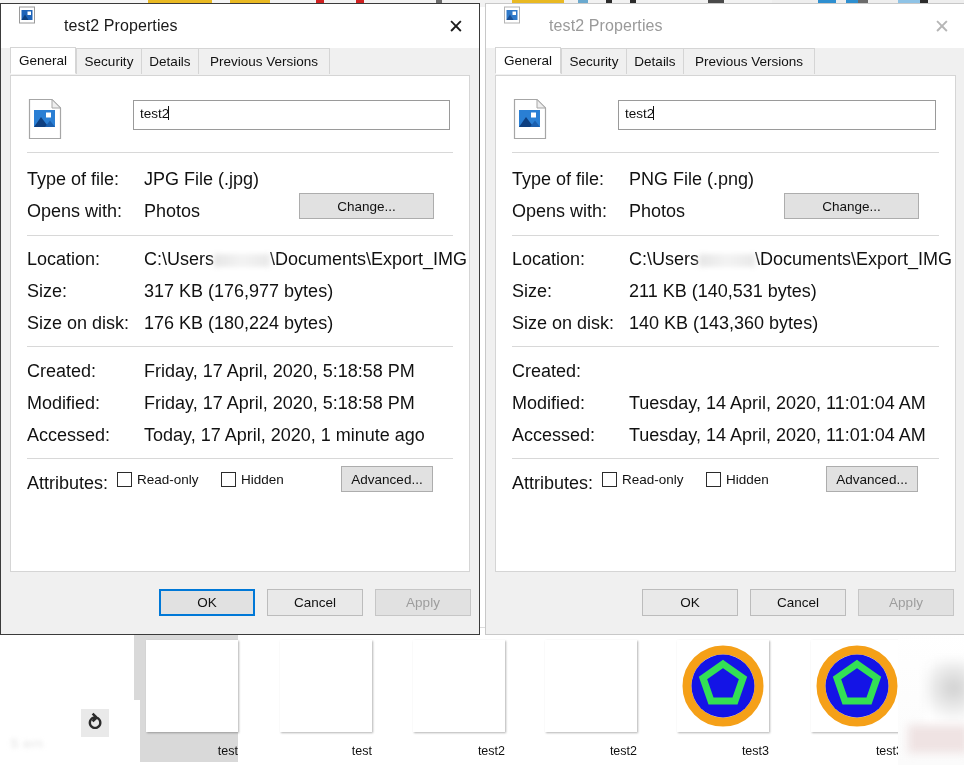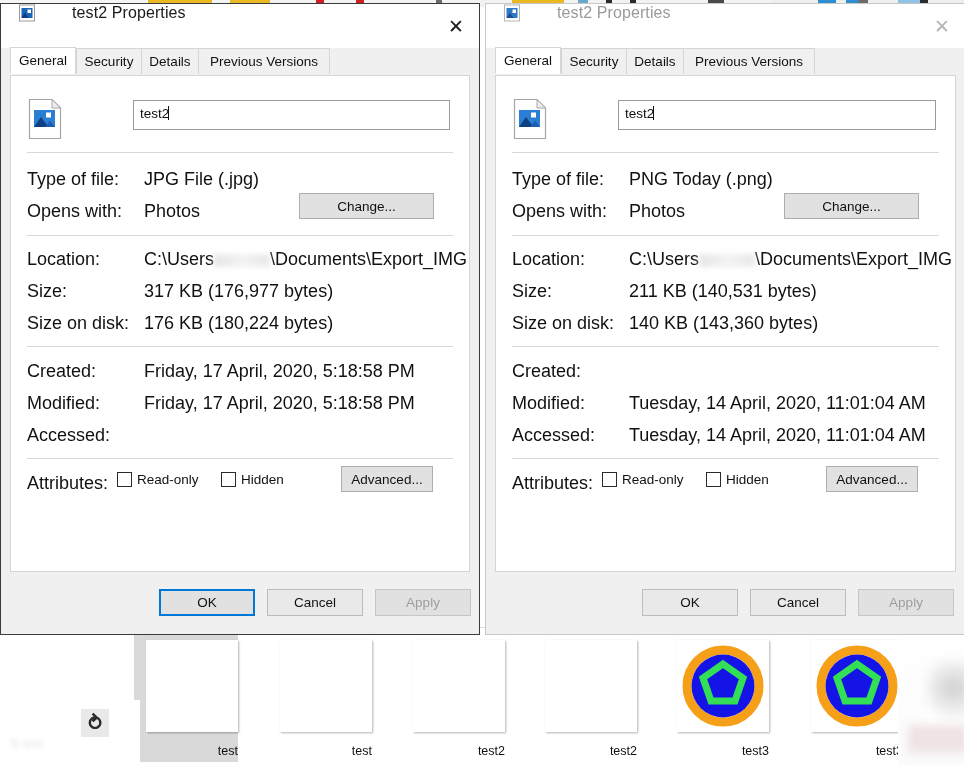--- a/index.html
+++ b/index.html
@@ -78,21 +78,21 @@
   #corner-blur .b2{position:absolute;left:10px;top:95px;width:60px;height:28px;background:#efe3e3;filter:blur(4px);}
 
   
   .dlg{position:absolute;background:#f0f0f0;}
   .dlg.active{border:1px solid #3b3b3b;box-shadow:0 0 0 0 rgba(0,0,0,0);}
   .dlg.inactive{border:1px solid #c8c8c8;}
 
   #dlg-left{left:0;top:3px;width:478px;height:630px;}
   #dlg-right{left:485px;top:3px;width:479px;height:630px;}
 
-  .titlebar{height:44px;background:#ffffff;position:relative;display:flex;align-items:flex-start;gap:8px;}
+  .titlebar{height:44px;background:#ffffff;position:relative;display:flex;align-items:center;}
   .title-ico{margin-left:17px;width:18px;height:18px;position:relative;}
   .title-txt{margin-left:14px;font-size:16px;color:#1a1a1a;letter-spacing:.1px;}
   .title-txt.dim{color:#9a9a9a;}
   .closebtn{
     position:absolute;right:0;top:0;width:46px;height:44px;
     display:flex;align-items:center;justify-content:center;
     font-size:19px;color:#1a1a1a;font-family:"DejaVu Sans",sans-serif;font-weight:300;
   }
   .closebtn.dim{color:#b6b6b6;}
 
@@ -328,20 +328,21 @@
       <span class="val">Friday, 17 April, 2020, 5:18:58 PM</span>
     </div>
 
     <div class="row" style="top:317px">
       <span class="lbl">Modified:</span>
       <span class="val">Friday, 17 April, 2020, 5:18:58 PM</span>
     </div>
 
     <div class="row" style="top:349px">
       <span class="lbl">Accessed:</span>
+      <span class="val">Today, 17 April, 2020, 1 minute ago</span>
     </div>
 
     <div class="sep" style="top:382px"></div>
 
     <div class="row" style="top:397px">
       <span class="lbl">Attributes:</span>
     </div>
     <div class="chk" style="left:106px;top:396px">
       <span class="box"></span>
         <span>Read-only</span>
@@ -411,21 +412,21 @@
           <polygon points="18,29 23,22.5 28,29" fill="#1b5fae"></polygon>
         </svg>
       </div>
       <div class="namebox"><span>test2</span><span class="caret"></span></div>
     </div>
 
     <div class="sep" style="top:76px"></div>
 
     <div class="row" style="top:93px">
       <span class="lbl">Type of file:</span>
-      <span class="val">PNG Today (.png)</span>
+      <span class="val">PNG File (.png)</span>
     </div>
 
     <div class="row" style="top:125px">
       <span class="lbl">Opens with:</span>
       <span class="val">Photos</span>
     </div>
     <div class="btn" style="left:288px;top:117px;width:135px;height:26px">
         <span>Change...</span>
       </div>
 

